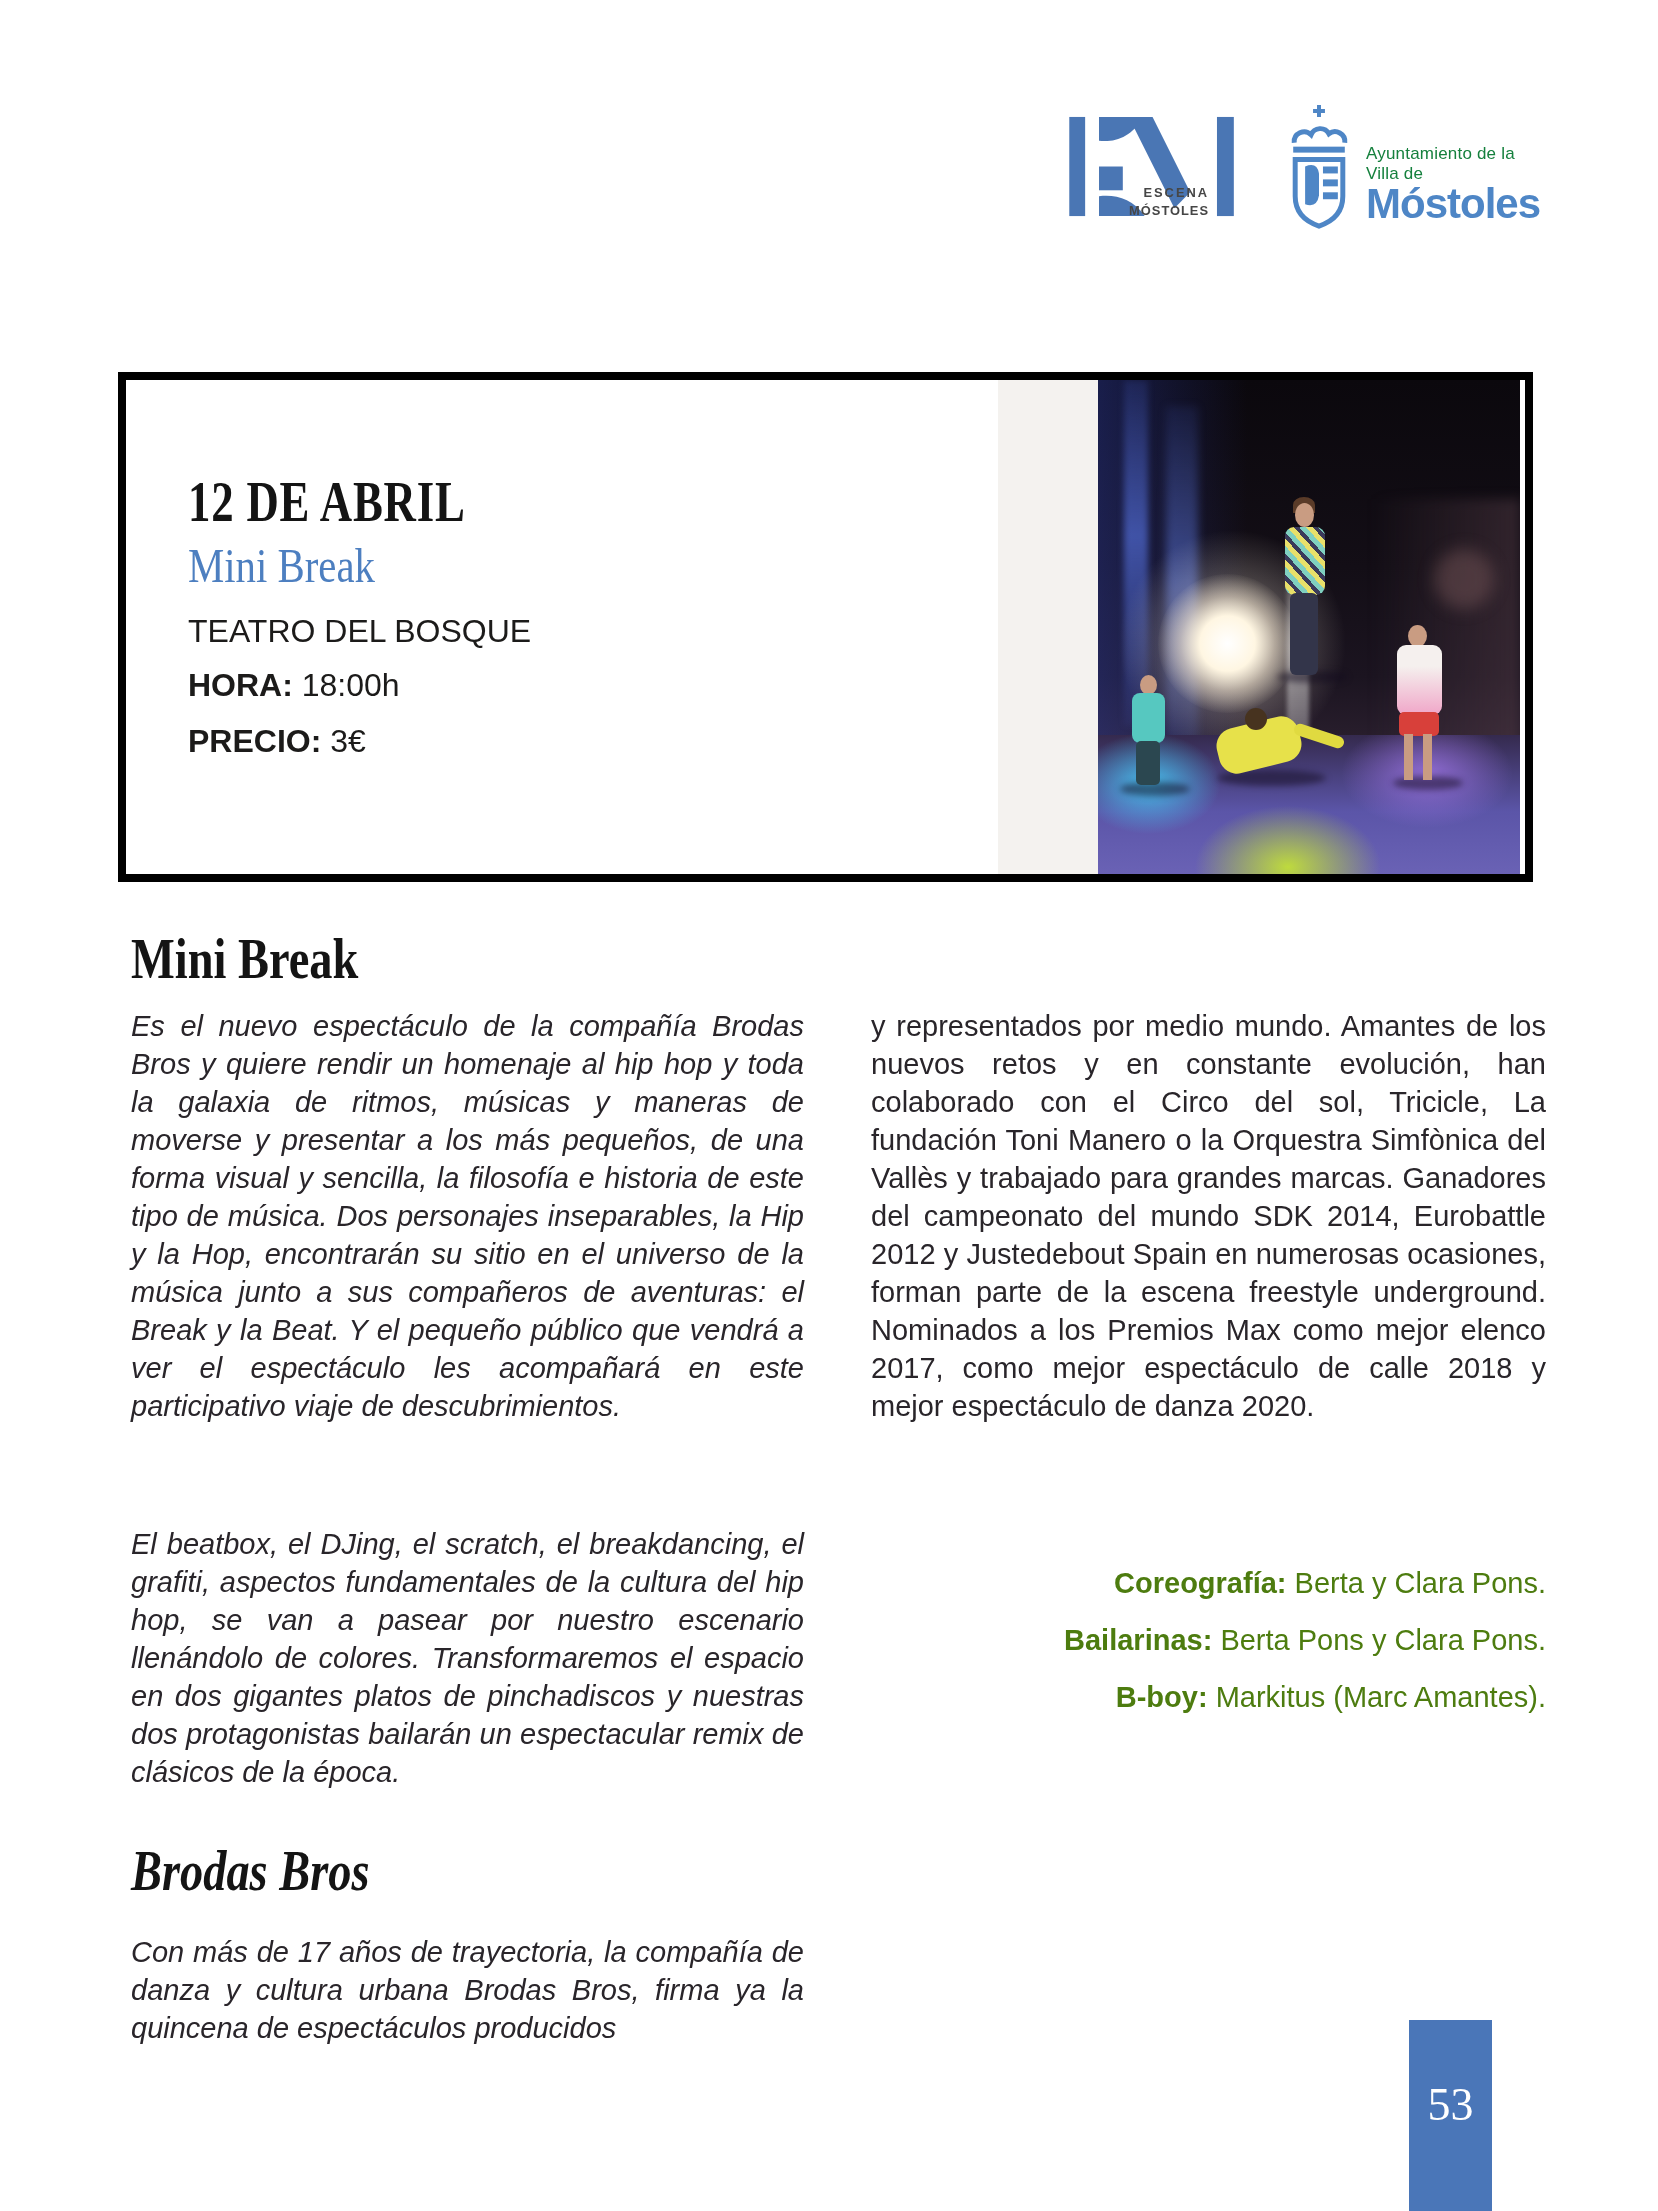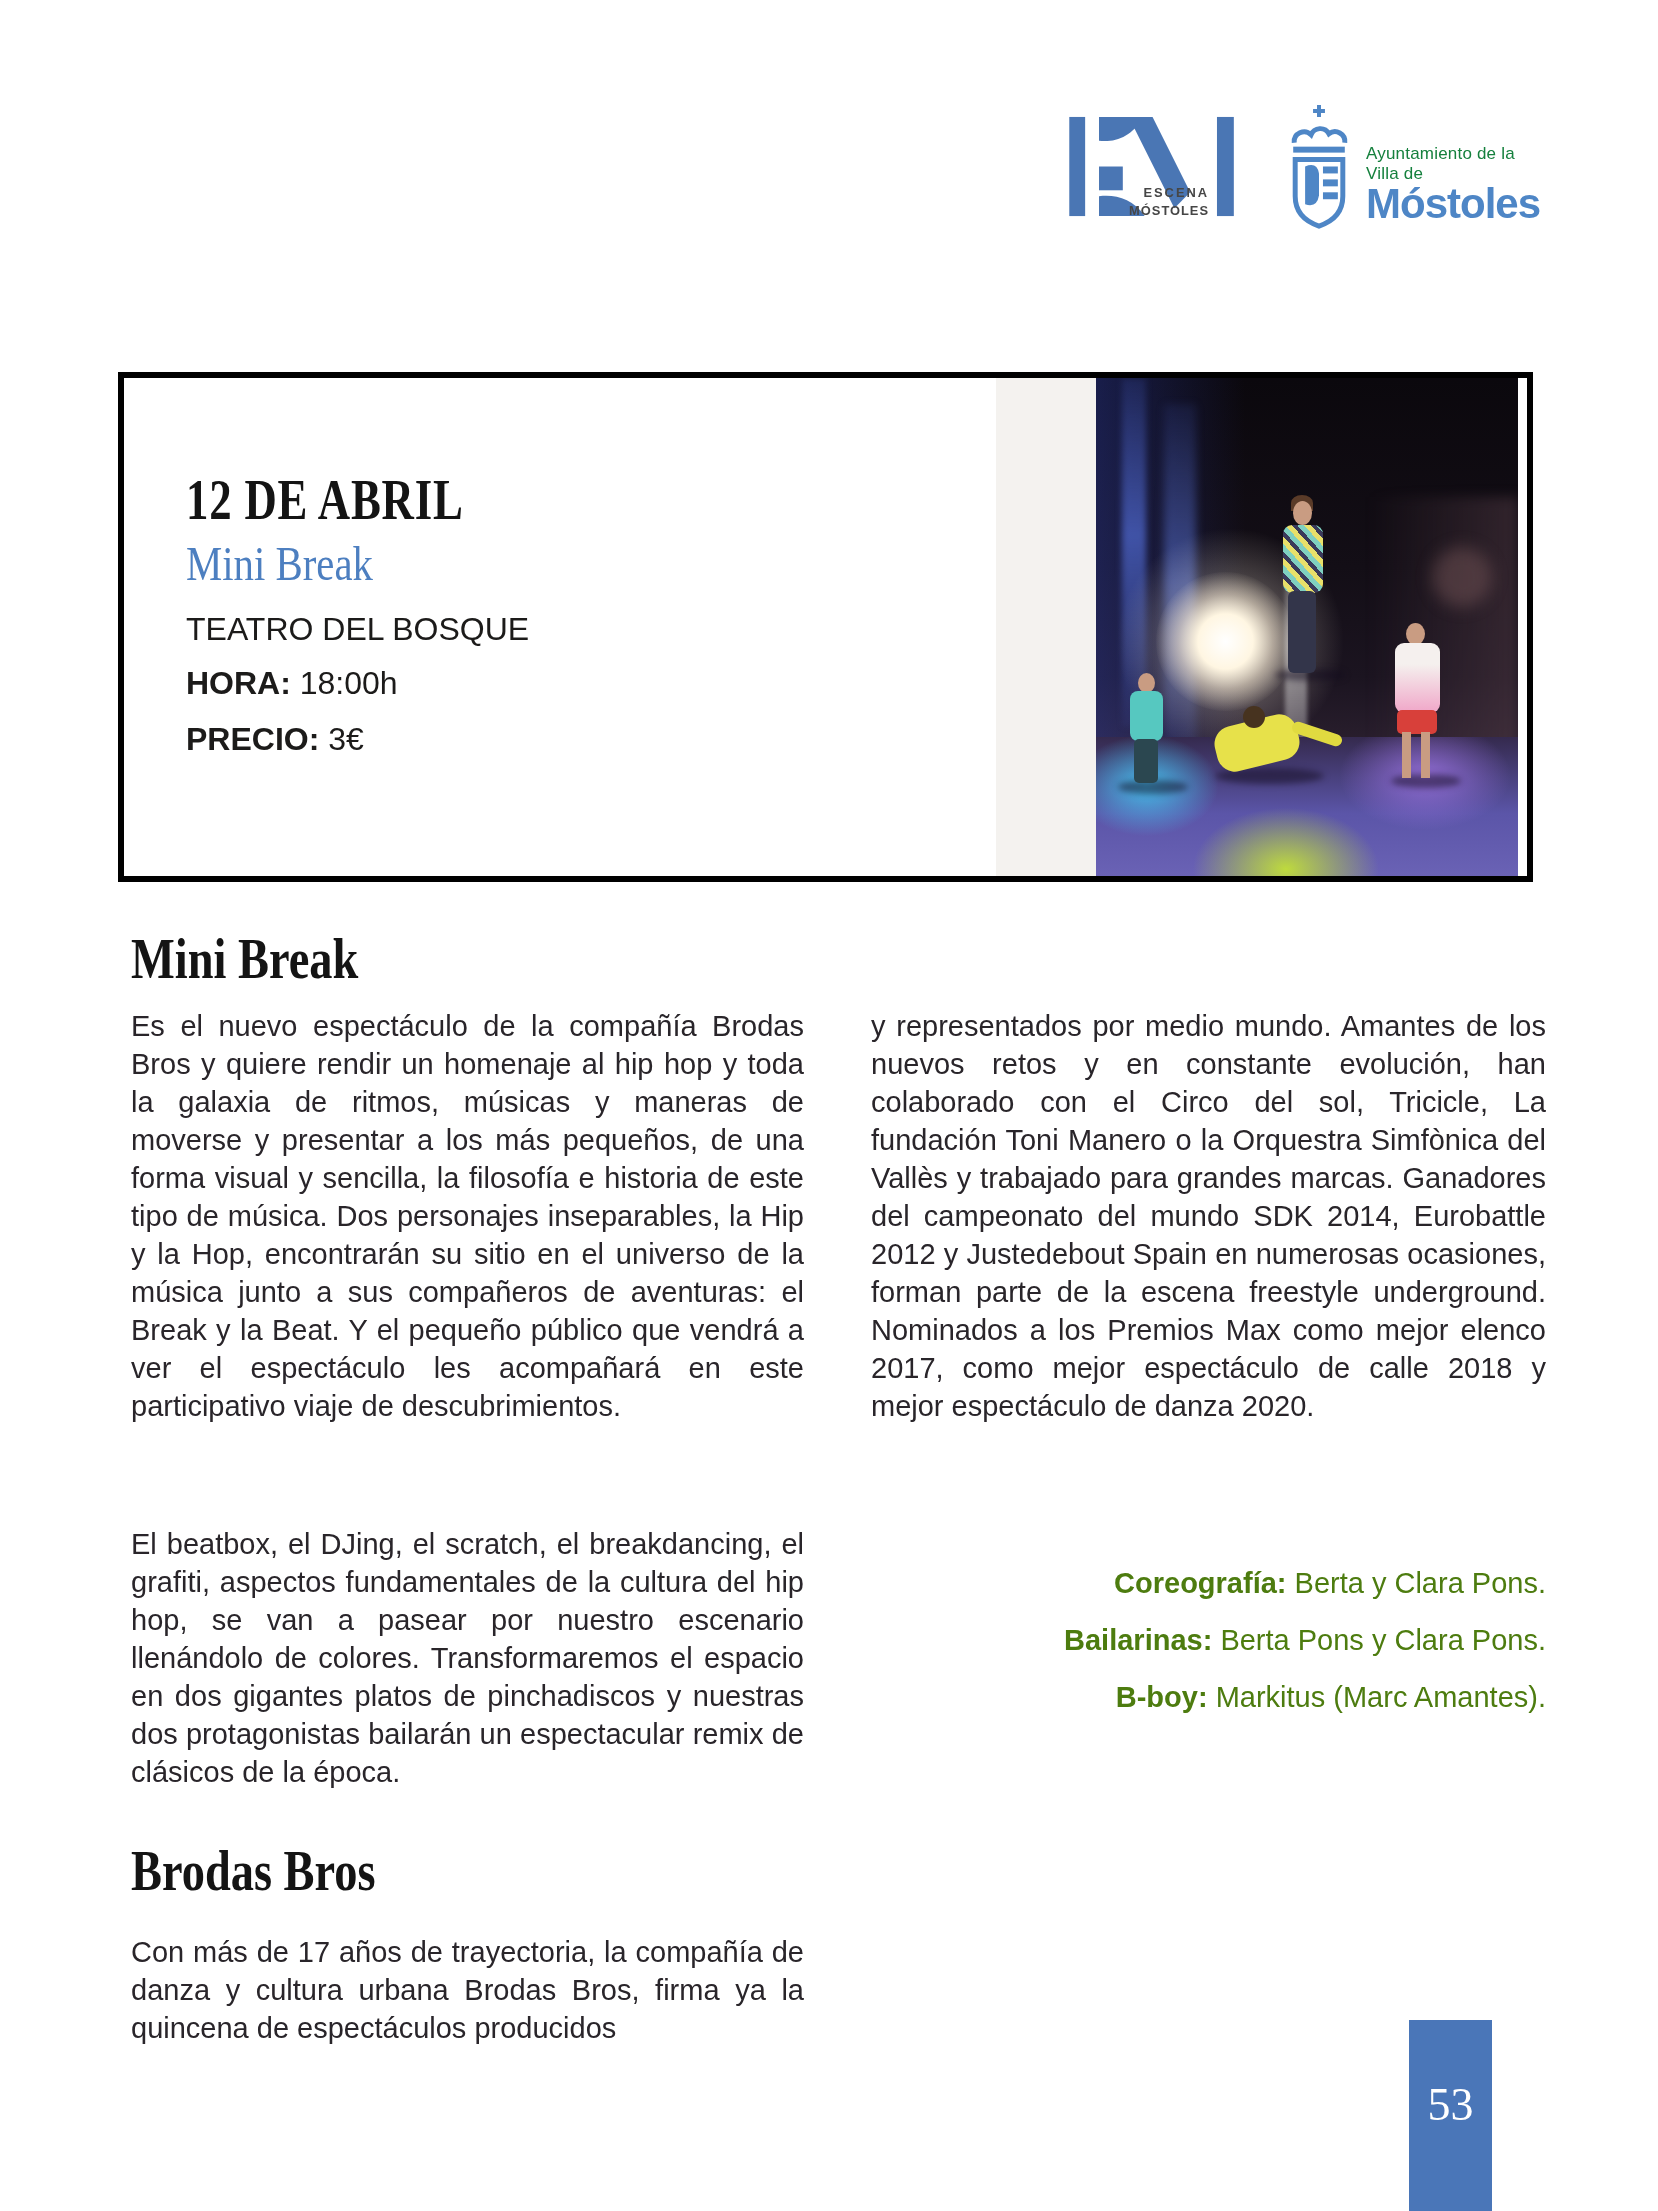--- a/index.html
+++ b/index.html
@@ -9,21 +9,21 @@
   
   .logo-em { position:absolute; left:1067px; top:111px; width:181px; height:113px; }
   .logo-ayto { position:absolute; left:1286px; top:103px; width:249px; height:127px; display:flex; align-items:center; }
   .crest { width:66px; height:127px; flex:0 0 auto; }
   .ayto-text { margin-left:14px; padding-top:34px; }
   .ayto-line1 { font-size:17px; color:#15803d; letter-spacing:0.2px; }
   .ayto-line2 { font-size:42px; font-weight:bold; color:#4e86c6; letter-spacing:-1px; line-height:40px; }
 
   
   .event-card { position:absolute; left:118px; top:372px; width:1415px; height:510px;
-                border:6px solid #000000; background:#ffffff; display:flex; }
+                border:8px solid #000000; background:#ffffff; display:flex; }
   .card-text { width:872px; padding:97px 0 0 62px; }
   .hserif { font-family:"Liberation Serif", serif; font-weight:700; color:#141414;
             transform:scaleX(0.8); transform-origin:0 0; white-space:nowrap; }
   .card-date  { font-size:56px; line-height:50px; letter-spacing:1px; }
   .card-title { font-family:"Liberation Serif", serif; font-weight:400; color:#4d7fc0;
                 font-size:48px; line-height:46px; margin-top:16px;
                 transform:scaleX(0.85); transform-origin:0 0; white-space:nowrap; }
   .card-line  { font-size:32px; line-height:32px; color:#1c1b1a; }
   .card-venue { margin-top:26px; }
   .card-hora  { margin-top:22px; }
@@ -70,21 +70,21 @@
   .b-leg1 { left:306px; top:354px; width:9px; height:46px; background:#c99c82; }
   .b-leg2 { left:325px; top:354px; width:9px; height:46px; background:#c99c82; }
   .shadow { border-radius:50%; background:rgba(18,10,30,0.5); filter:blur(3px); }
   .sh1 { left:22px; top:402px; width:70px; height:14px; }
   .sh2 { left:119px; top:390px; width:109px; height:16px; }
   .sh3 { left:295px; top:396px; width:70px; height:14px; }
   .sh4 { left:179px; top:291px; width:70px; height:12px; }
 
   
   .art-h1 { position:absolute; left:131px; top:929px; font-size:58px; line-height:60px; }
-  .col-left  { position:absolute; left:131px; top:1007px; width:673px; }
+  .col-left  { position:absolute; left:131px; top:1007px; width:673px;font-style:italic; }
   .col-right { position:absolute; left:871px; top:1007px; width:675px; }
   .col-left p, .col-right p { font-size:29px; line-height:38px; text-align:justify; color:#29252a; }
   .p-gap { margin-bottom:100px; }
   .art-h2 { font-size:58px; line-height:60px; margin-top:50px; margin-bottom:32px; }
   .credits { position:absolute; left:871px; top:1564px; width:675px; }
   .credit { font-size:29px; line-height:38px; margin-bottom:19px; color:#4d7c0f;text-align:right; }
 
   
   .pagenum-box { position:absolute; left:1409px; top:2020px; width:83px; height:192px;
                  background:#4a76b8; text-align:center; }

